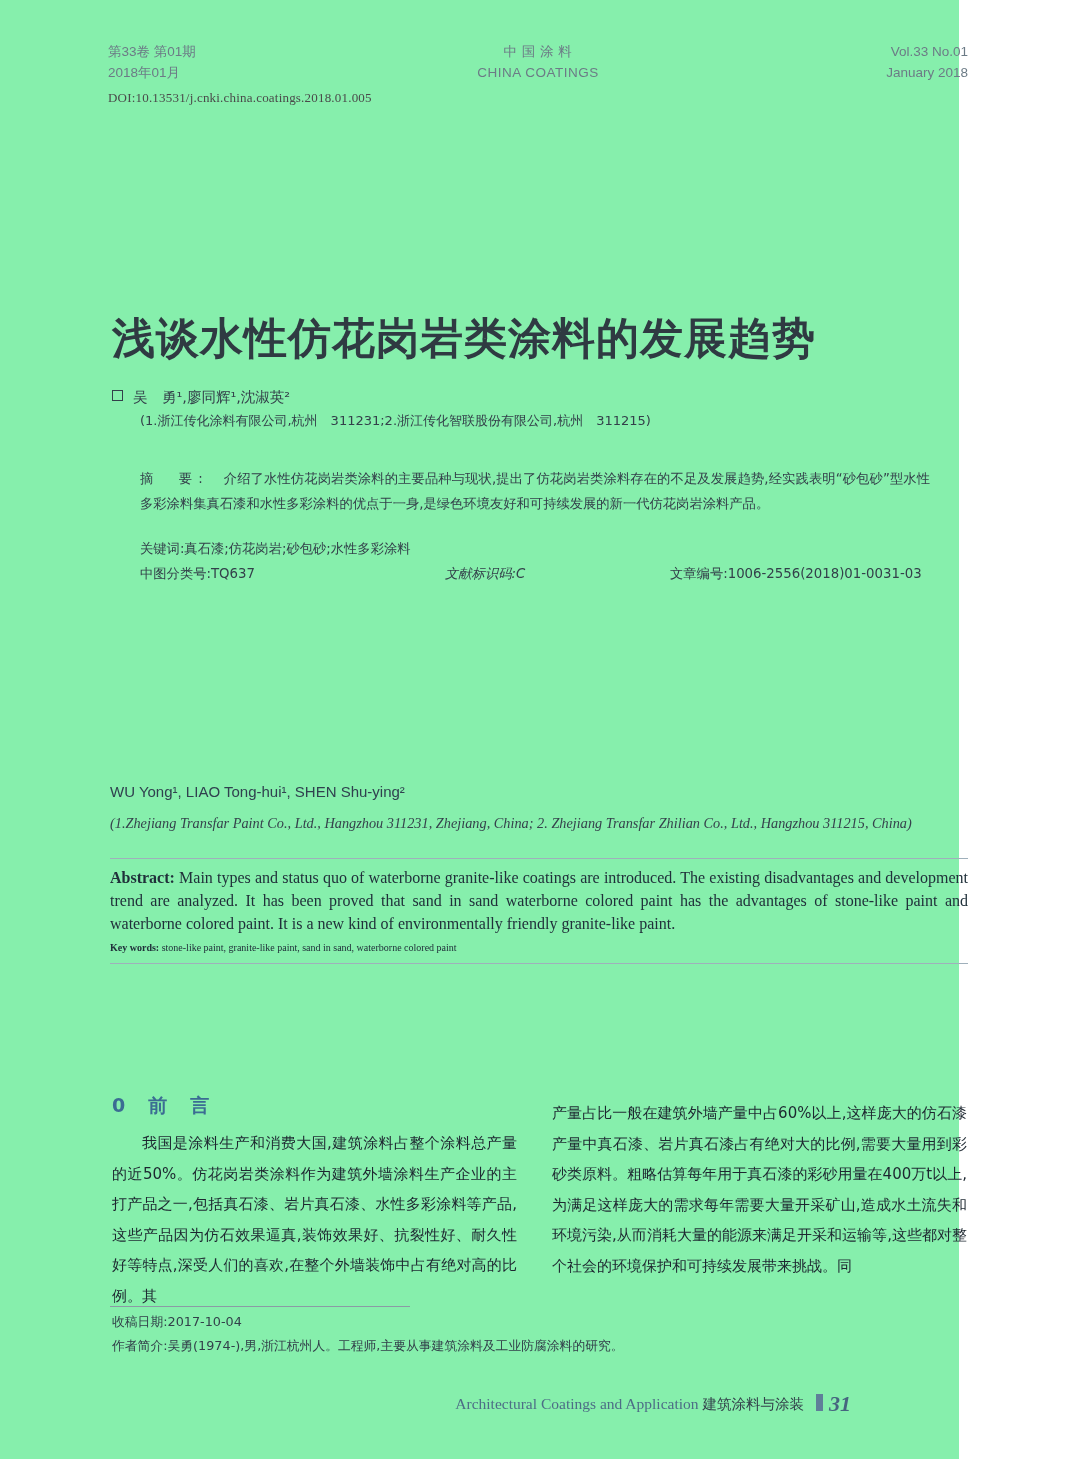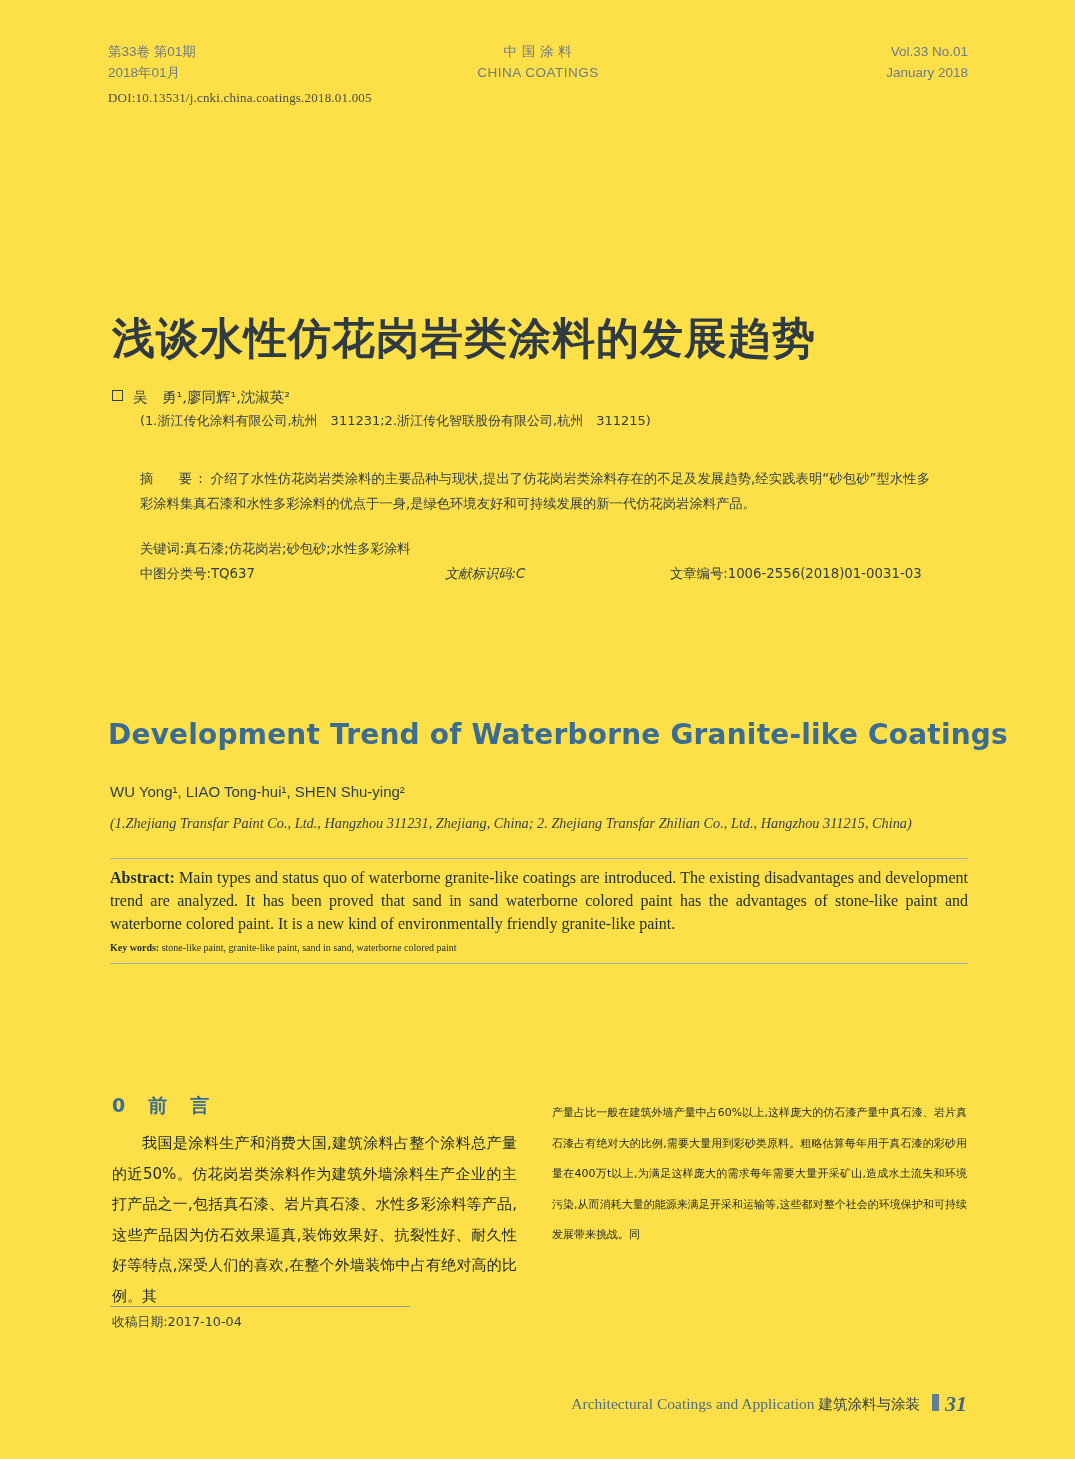--- a/index.html
+++ b/index.html
@@ -11,23 +11,23 @@
     height: 1459px;
     background: #ffffff;
     font-family: "Liberation Serif", serif;
     color: #1a1a1a;
     position: relative;
     overflow: hidden;
   }
   .page {
     position: absolute;
     left: 0; top: 0;
-    width: 1075px;
+    width: 959px;
     height: 1459px;
-    background: #fde047;
+    background: #86efac;
   }
   
   .header {
     position: absolute;
     left: 108px;
     top: 42px;
     width: 860px;
     height: 46px;
     font-family: "Liberation Sans", sans-serif;
     color: #6c7b86;
@@ -93,21 +93,21 @@
     position: absolute;
     left: 140px;
     top: 466px;
     width: 790px;
     font-family: "DejaVu Sans", sans-serif;
     font-size: 13.3px;
     line-height: 25px;
     color: #33404a;
     text-align: justify;
   }
-  .cn-abstract .lbl { letter-spacing: 6px; margin-right: 2px;}
+  .cn-abstract .lbl { letter-spacing: 6px; margin-right: 15px;}
   .cn-keywords {
     position: absolute;
     left: 140px;
     top: 540px;
     width: 790px;
     font-family: "DejaVu Sans", sans-serif;
     font-size: 13.3px;
     color: #33404a;
   }
   .cn-meta {
@@ -217,21 +217,21 @@
     color: #1d2730;
     text-align: justify;
     text-justify: inter-ideograph;
   }
   .col-right {
     position: absolute;
     left: 552px;
     top: 1098px;
     width: 415px;
     font-family: "DejaVu Sans", sans-serif;
-    font-size: 11px;
+    font-size: 15px;
     line-height: 30.5px;
     color: #1d2730;
     text-align: justify;
     text-justify: inter-ideograph;
   }
   .indent { text-indent: 2em; }
   
   .foot-rule {
     position: absolute;
     left: 110px;
@@ -305,35 +305,35 @@
   <div class="cn-abstract"><span class="lbl">摘　要:</span><span>介绍了水性仿花岗岩类涂料的主要品种与现状,提出了仿花岗岩类涂料存在的不足及发展趋势,经实践表明“砂包砂”型水性多彩涂料集真石漆和水性多彩涂料的优点于一身,是绿色环境友好和可持续发展的新一代仿花岗岩涂料产品。</span></div>
 
   <div class="cn-keywords">关键词:真石漆;仿花岗岩;砂包砂;水性多彩涂料</div>
 
   <div class="cn-meta">
     <span class="m1">中图分类号:TQ637</span>
     <span class="m2">文献标识码:C</span>
     <span class="m3">文章编号:1006-2556(2018)01-0031-03</span>
   </div>
 
-  <div class="en-title">Development Trend of  Waterborne Granite-like Coatings</div>
   <div class="en-authors">WU Yong¹, LIAO Tong-hui¹, SHEN Shu-ying²</div>
   <div class="en-affil">(1.Zhejiang Transfar Paint Co., Ltd., Hangzhou 311231, Zhejiang, China; 2. Zhejiang Transfar Zhilian Co., Ltd., Hangzhou 311215, China)</div>
 
   <div class="rule-top"></div>
   <div class="en-abstract"><b>Abstract:</b><span> Main types and status quo of waterborne granite-like coatings are introduced. The existing disadvantages and development trend are analyzed. It has been proved that sand in sand waterborne colored paint has the advantages of stone-like paint and waterborne colored paint. It is a new kind of environmentally friendly granite-like paint.</span></div>
   <div class="en-keywords"><b>Key words:</b><span> stone-like paint, granite-like paint, sand in sand, waterborne colored paint</span></div>
   <div class="rule-bottom"></div>
 
   <div class="section-head">0　前　言</div>
   <div class="col-left indent">我国是涂料生产和消费大国,建筑涂料占整个涂料总产量的近50%。仿花岗岩类涂料作为建筑外墙涂料生产企业的主打产品之一,包括真石漆、岩片真石漆、水性多彩涂料等产品,这些产品因为仿石效果逼真,装饰效果好、抗裂性好、耐久性好等特点,深受人们的喜欢,在整个外墙装饰中占有绝对高的比例。其</div>
   <div class="col-right">产量占比一般在建筑外墙产量中占60%以上,这样庞大的仿石漆产量中真石漆、岩片真石漆占有绝对大的比例,需要大量用到彩砂类原料。粗略估算每年用于真石漆的彩砂用量在400万t以上,为满足这样庞大的需求每年需要大量开采矿山,造成水土流失和环境污染,从而消耗大量的能源来满足开采和运输等,这些都对整个社会的环境保护和可持续发展带来挑战。同</div>
 
   <div class="foot-rule"></div>
   <div class="footnotes">
     <div>收稿日期:2017-10-04</div>
+    <div>作者简介:吴勇(1974-),男,浙江杭州人。工程师,主要从事建筑涂料及工业防腐涂料的研究。</div>
   </div>
 
   <div class="footer">
     <span class="en">Architectural Coatings and Application</span><span class="cn">建筑涂料与涂装</span><span class="bar"></span><span class="pagenum">31</span>
   </div>
 
 </div>
 
 </body></html>

